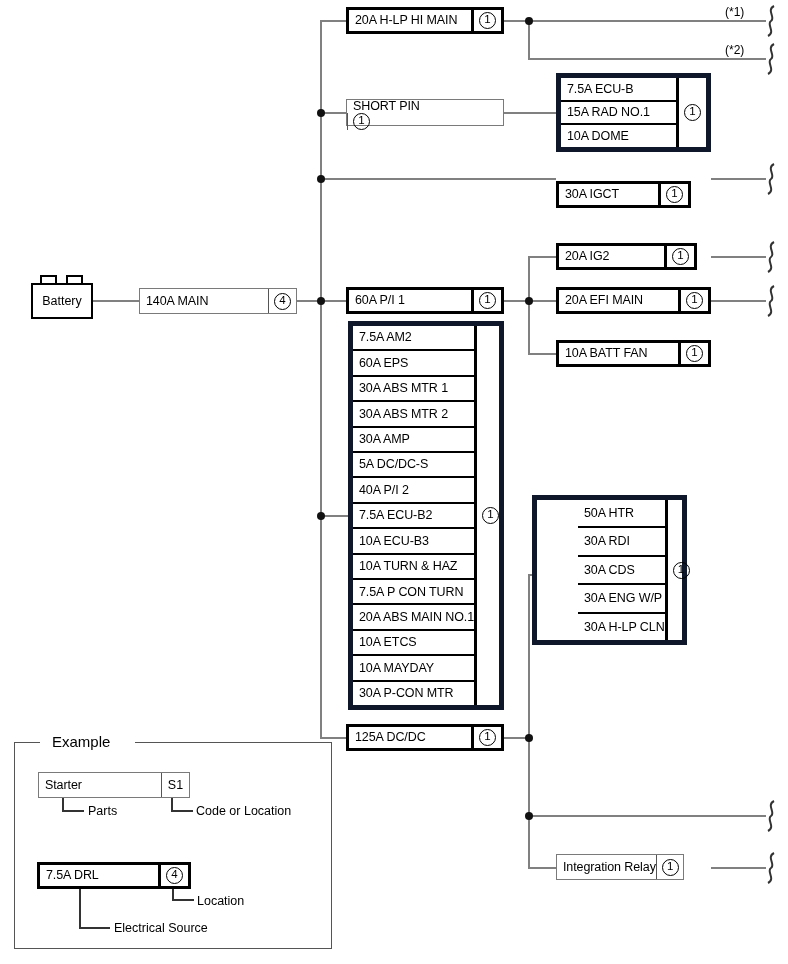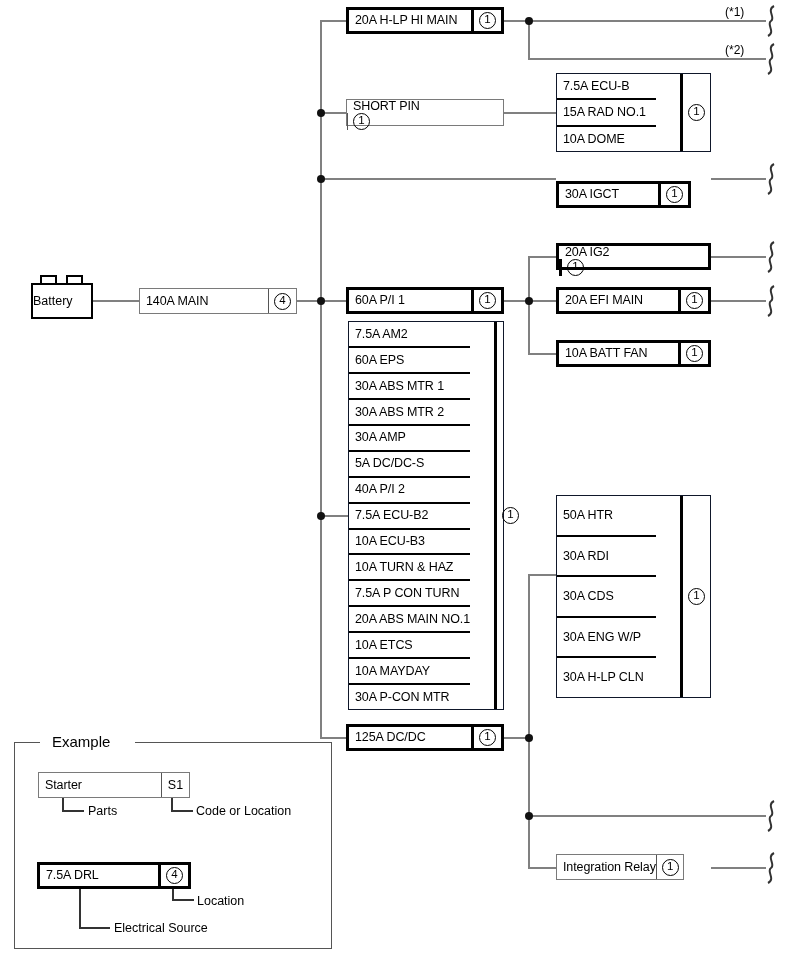--- a/index.html
+++ b/index.html
@@ -54,24 +54,23 @@
     display:inline-flex;align-items:center;justify-content:center;
     width:17px;height:17px;border:1.2px solid #000;border-radius:50%;
     font-size:11.5px;line-height:1;
     padding-bottom:1px;
     box-sizing:border-box;
   }
   
   .group{
     position:absolute;
     box-sizing:border-box;
-    border:1px solid #0f172a;
+    border:5px solid #0f172a;
     background:#fff;
     display:flex;
-    gap:24px;
   }
   .group .rows{
     flex:1 1 auto;
     display:flex;flex-direction:column;
   }
   .group .rows .row{
     flex:1 1 0;
     display:flex;align-items:center;
     padding-left:6px;
     font-size:12.5px;
@@ -86,21 +85,21 @@
     width:27px;
     border-left:3px solid #000;
     display:flex;align-items:center;justify-content:center;
   }
   
   .battery{
     position:absolute;
     box-sizing:border-box;
     border:2px solid #000;
     background:#fff;
-    display:flex;align-items:center;
+    display:flex;align-items:center;justify-content:center;
     font-size:12.5px;
   }
   .term{
     position:absolute;
     box-sizing:border-box;
     border:2px solid #000;
     border-bottom:none;
     background:#fff;
     height:9px;
   }
@@ -268,21 +267,21 @@
     </span>
   </div>
 
   <div class="box thick" style="left:346px;top:287px;width:158px;height:27px;">
     <span class="label">60A P/I 1</span>
     <span class="code">
       <span class="circ">1</span>
     </span>
   </div>
 
-  <div class="box thick" style="left:556px;top:243px;width:155px;height:27px;flex-direction:column;">
+  <div class="box thick" style="left:556px;top:243px;width:141px;height:27px;">
     <span class="label">20A IG2</span>
     <span class="code">
       <span class="circ">1</span>
     </span>
   </div>
   <div class="box thick" style="left:556px;top:287px;width:155px;height:27px;">
     <span class="label">20A EFI MAIN</span>
     <span class="code">
       <span class="circ">1</span>
     </span>
@@ -310,21 +309,21 @@
       <div class="row">20A ABS MAIN NO.1</div>
       <div class="row">10A ETCS</div>
       <div class="row">10A MAYDAY</div>
       <div class="row">30A P-CON MTR</div>
     </div>
     <div class="codecol">
       <span class="circ">1</span>
     </div>
   </div>
 
-  <div class="group" style="left:556px;top:495px;width:155px;height:203px;">
+  <div class="group" style="left:532px;top:495px;width:155px;height:150px;padding-left:41px;">
     <div class="rows">
       <div class="row">50A HTR</div>
       <div class="row">30A RDI</div>
       <div class="row">30A CDS</div>
       <div class="row">30A ENG W/P</div>
       <div class="row">30A H-LP CLN</div>
     </div>
     <div class="codecol">
       <span class="circ">1</span>
     </div>

